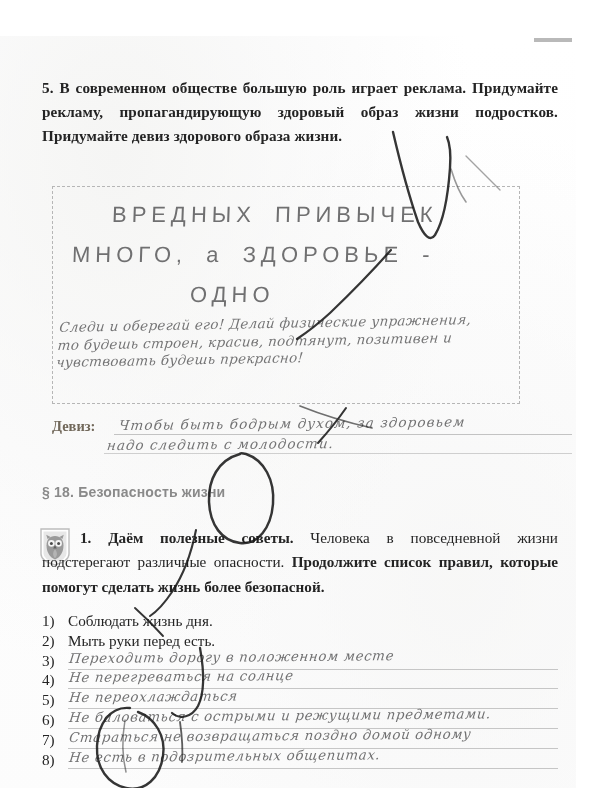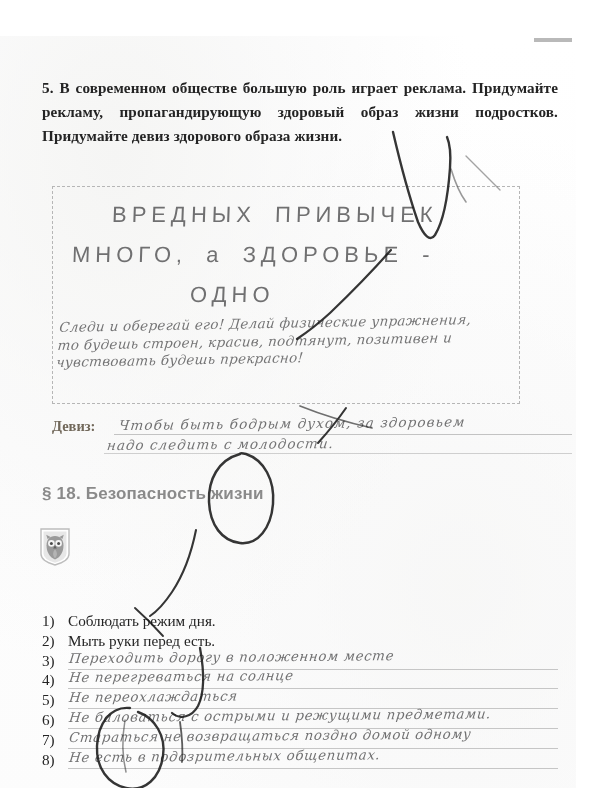--- a/index.html
+++ b/index.html
@@ -171,21 +171,21 @@
     white-space: nowrap;
   }
 
   
   #section-heading {
     position: absolute;
     left: 42px;
     top: 448px;
     font-family: "Liberation Sans", sans-serif;
     font-weight: 700;
-    font-size: 17px;
+    font-size: 14px;
     letter-spacing: .2px;
     color: #8a8a8a;
   }
 
   
   #owl-badge {
     position: absolute;
     left: 40px;
     top: 492px;
     width: 30px;
@@ -332,26 +332,32 @@
       <circle cx="18.6" cy="15.4" r="3.3" fill="#f4f4f4"></circle>
       <circle cx="11.4" cy="15.4" r="1.5" fill="#4a4a4a"></circle>
       <circle cx="18.6" cy="15.4" r="1.5" fill="#4a4a4a"></circle>
 
       <path d="M15 17.2 L13.2 20.4 L16.8 20.4 Z" fill="#5e5e5e"></path>
 
       <path d="M15 21.5 C12.8 23.6 12.2 27.5 15 30.3 C17.8 27.5 17.2 23.6 15 21.5 Z" fill="#b4b4b4"></path>
     </svg>
   </div>
 
+  <div class="printed" id="task1-text">
+    <span class="indent-first">
+      <b>1.</b>
+      <b>Даём полезные советы.</b><span> Человека в повседневной жизни подстерегают различные опасности. </span><b>Продолжите список правил, которые помогут сделать жизнь более безопасной.</b>
+    </span>
+  </div>
 
   <div id="rules">
 
     <div class="rule-row">
       <span class="rule-num">1)</span>
-      <span class="rule-printed">Соблюдать режим дня.</span>
+      <span class="rule-printed">Соблюдать жизнь дня.</span>
     </div>
 
     <div class="rule-row">
       <span class="rule-num">2)</span>
       <span class="rule-printed">Мыть руки перед есть.</span>
     </div>
 
     <div class="rule-row">
       <span class="rule-num">3)</span>
       <div class="rule-line"></div>

